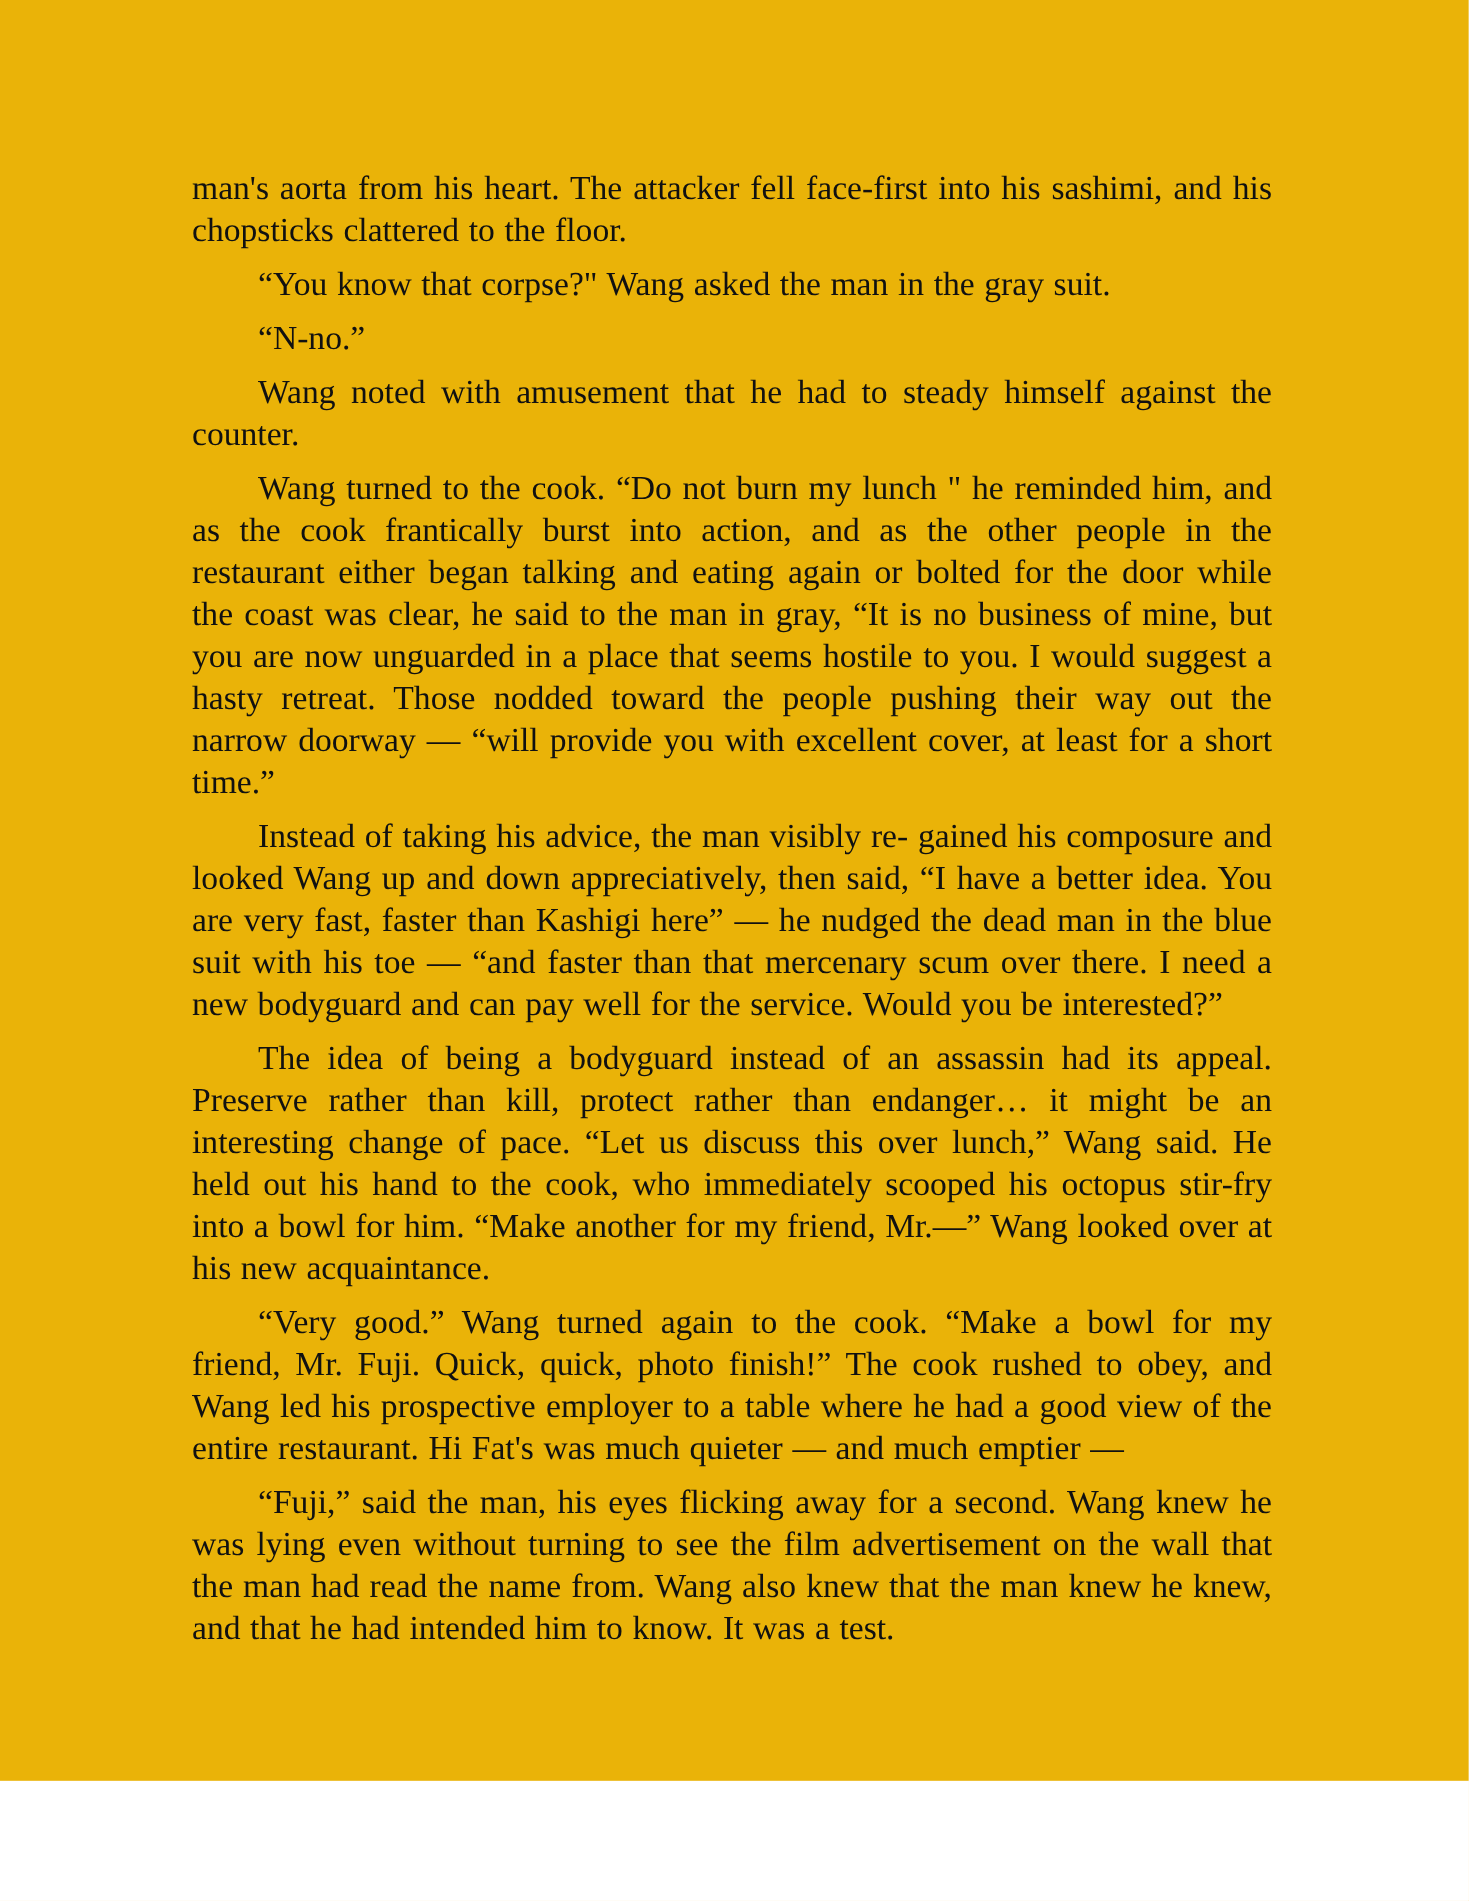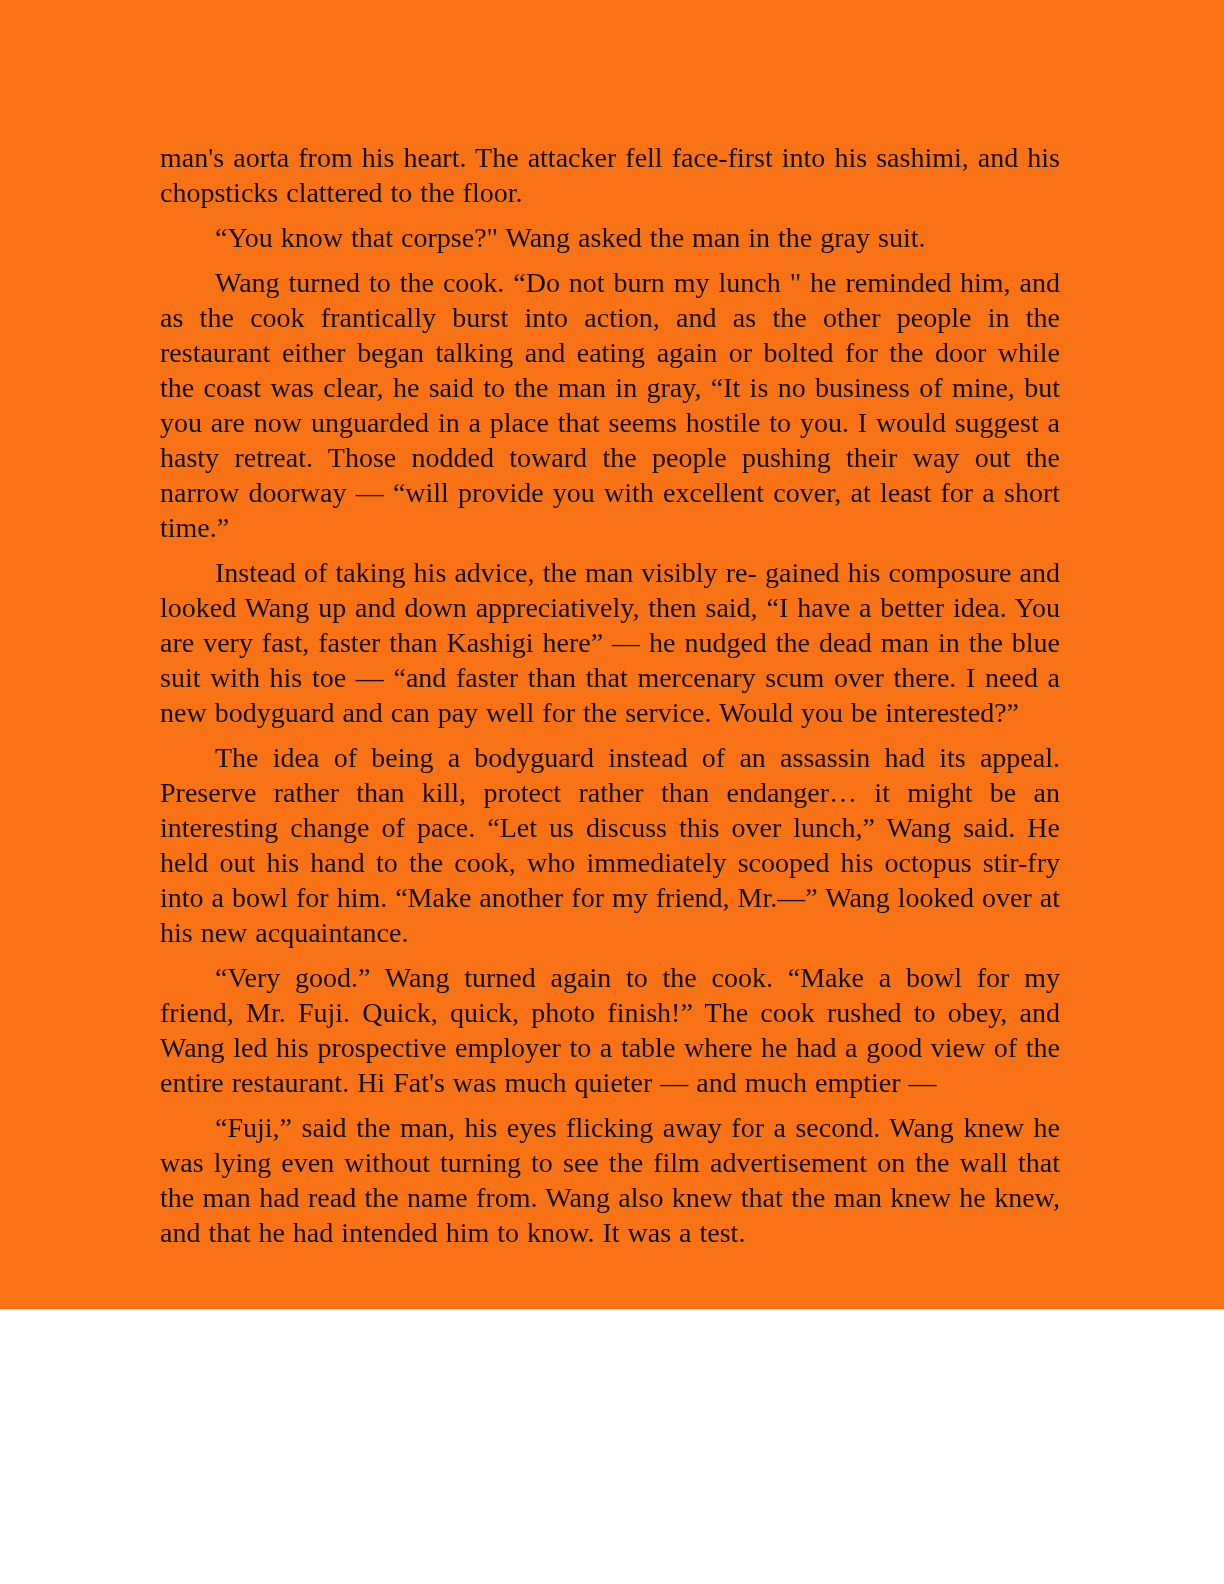--- a/index.html
+++ b/index.html
@@ -12,22 +12,22 @@
     height: 1584px;
     position: relative;
     overflow: hidden;
     font-family: "Liberation Serif", serif;
   }
   .page {
     position: absolute;
     left: 0;
     top: 0;
     width: 1224px;
-    height: 1309px;
-    background: #f97316;
+    height: 1484px;
+    background: #eab308;
   }
   .text-block {
     position: absolute;
     left: 160px;
     top: 140px;
     width: 900px;
   }
   .text-block p.para {
     font-family: "Liberation Serif", serif;
     font-size: 28px;
@@ -46,19 +46,21 @@
     margin-bottom: 0;
   }
 </style>
 </head>
 <body style="color: rgb(17, 17, 17); background: rgb(255, 255, 255);">
 
 <div class="page">
   <div class="text-block" id="text-block">
       <p class="para no-indent">man's aorta from his heart. The attacker fell face-first into his sashimi, and his chopsticks clattered to the floor.</p>
       <p class="para">“You know that corpse?" Wang asked the man in the gray suit.</p>
+      <p class="para">“N-no.”</p>
+      <p class="para">Wang noted with amusement that he had to steady himself against the counter.</p>
       <p class="para">Wang turned to the cook. “Do not burn my lunch " he reminded him, and as the cook frantically burst into action, and as the other people in the restaurant either began talking and eating again or bolted for the door while the coast was clear, he said to the man in gray, “It is no business of mine, but you are now unguarded in a place that seems hostile to you. I would suggest a hasty retreat. Those nodded toward the people pushing their way out the narrow doorway — “will provide you with excellent cover, at least for a short time.”</p>
       <p class="para">Instead of taking his advice, the man visibly re- gained his composure and looked Wang up and down appreciatively, then said, “I have a better idea. You are very fast, faster than Kashigi here” — he nudged the dead man in the blue suit with his toe — “and faster than that mercenary scum over there. I need a new bodyguard and can pay well for the service. Would you be interested?”</p>
       <p class="para">The idea of being a bodyguard instead of an assassin had its appeal. Preserve rather than kill, protect rather than endanger… it might be an interesting change of pace. “Let us discuss this over lunch,” Wang said. He held out his hand to the cook, who immediately scooped his octopus stir-fry into a bowl for him. “Make another for my friend, Mr.—” Wang looked over at his new acquaintance.</p>
       <p class="para">“Very good.” Wang turned again to the cook. “Make a bowl for my friend, Mr. Fuji. Quick, quick, photo finish!” The cook rushed to obey, and Wang led his prospective employer to a table where he had a good view of the entire restaurant. Hi Fat's was much quieter — and much emptier —</p>
       <p class="para">“Fuji,” said the man, his eyes flicking away for a second. Wang knew he was lying even without turning to see the film advertisement on the wall that the man had read the name from. Wang also knew that the man knew he knew, and that he had intended him to know. It was a test.</p>
     </div>
 </div>
 
 </body></html>

